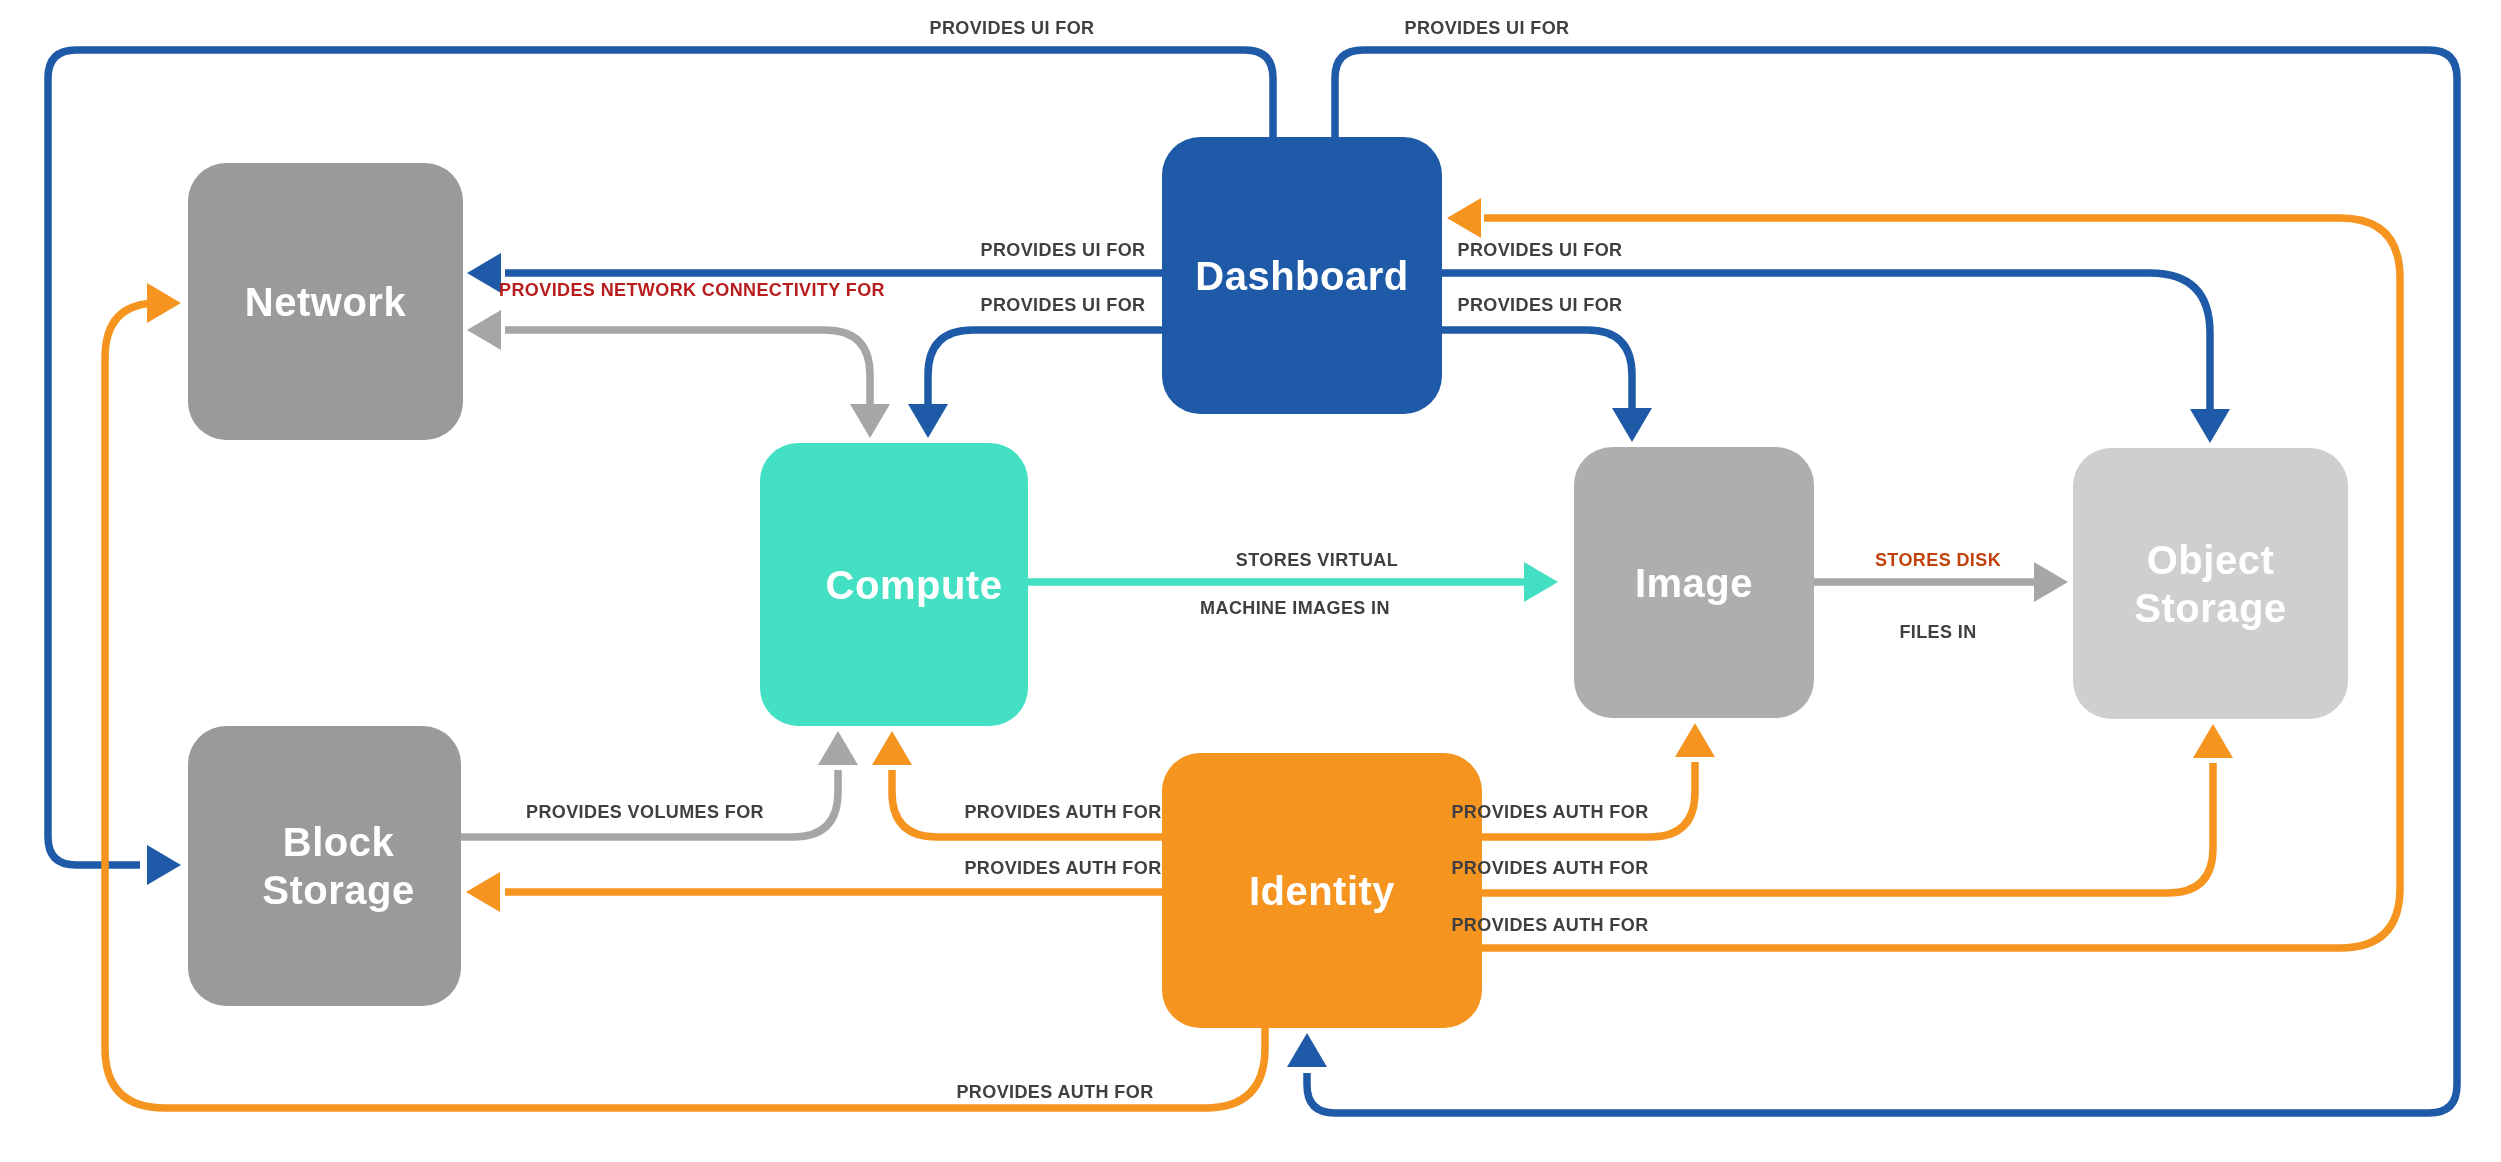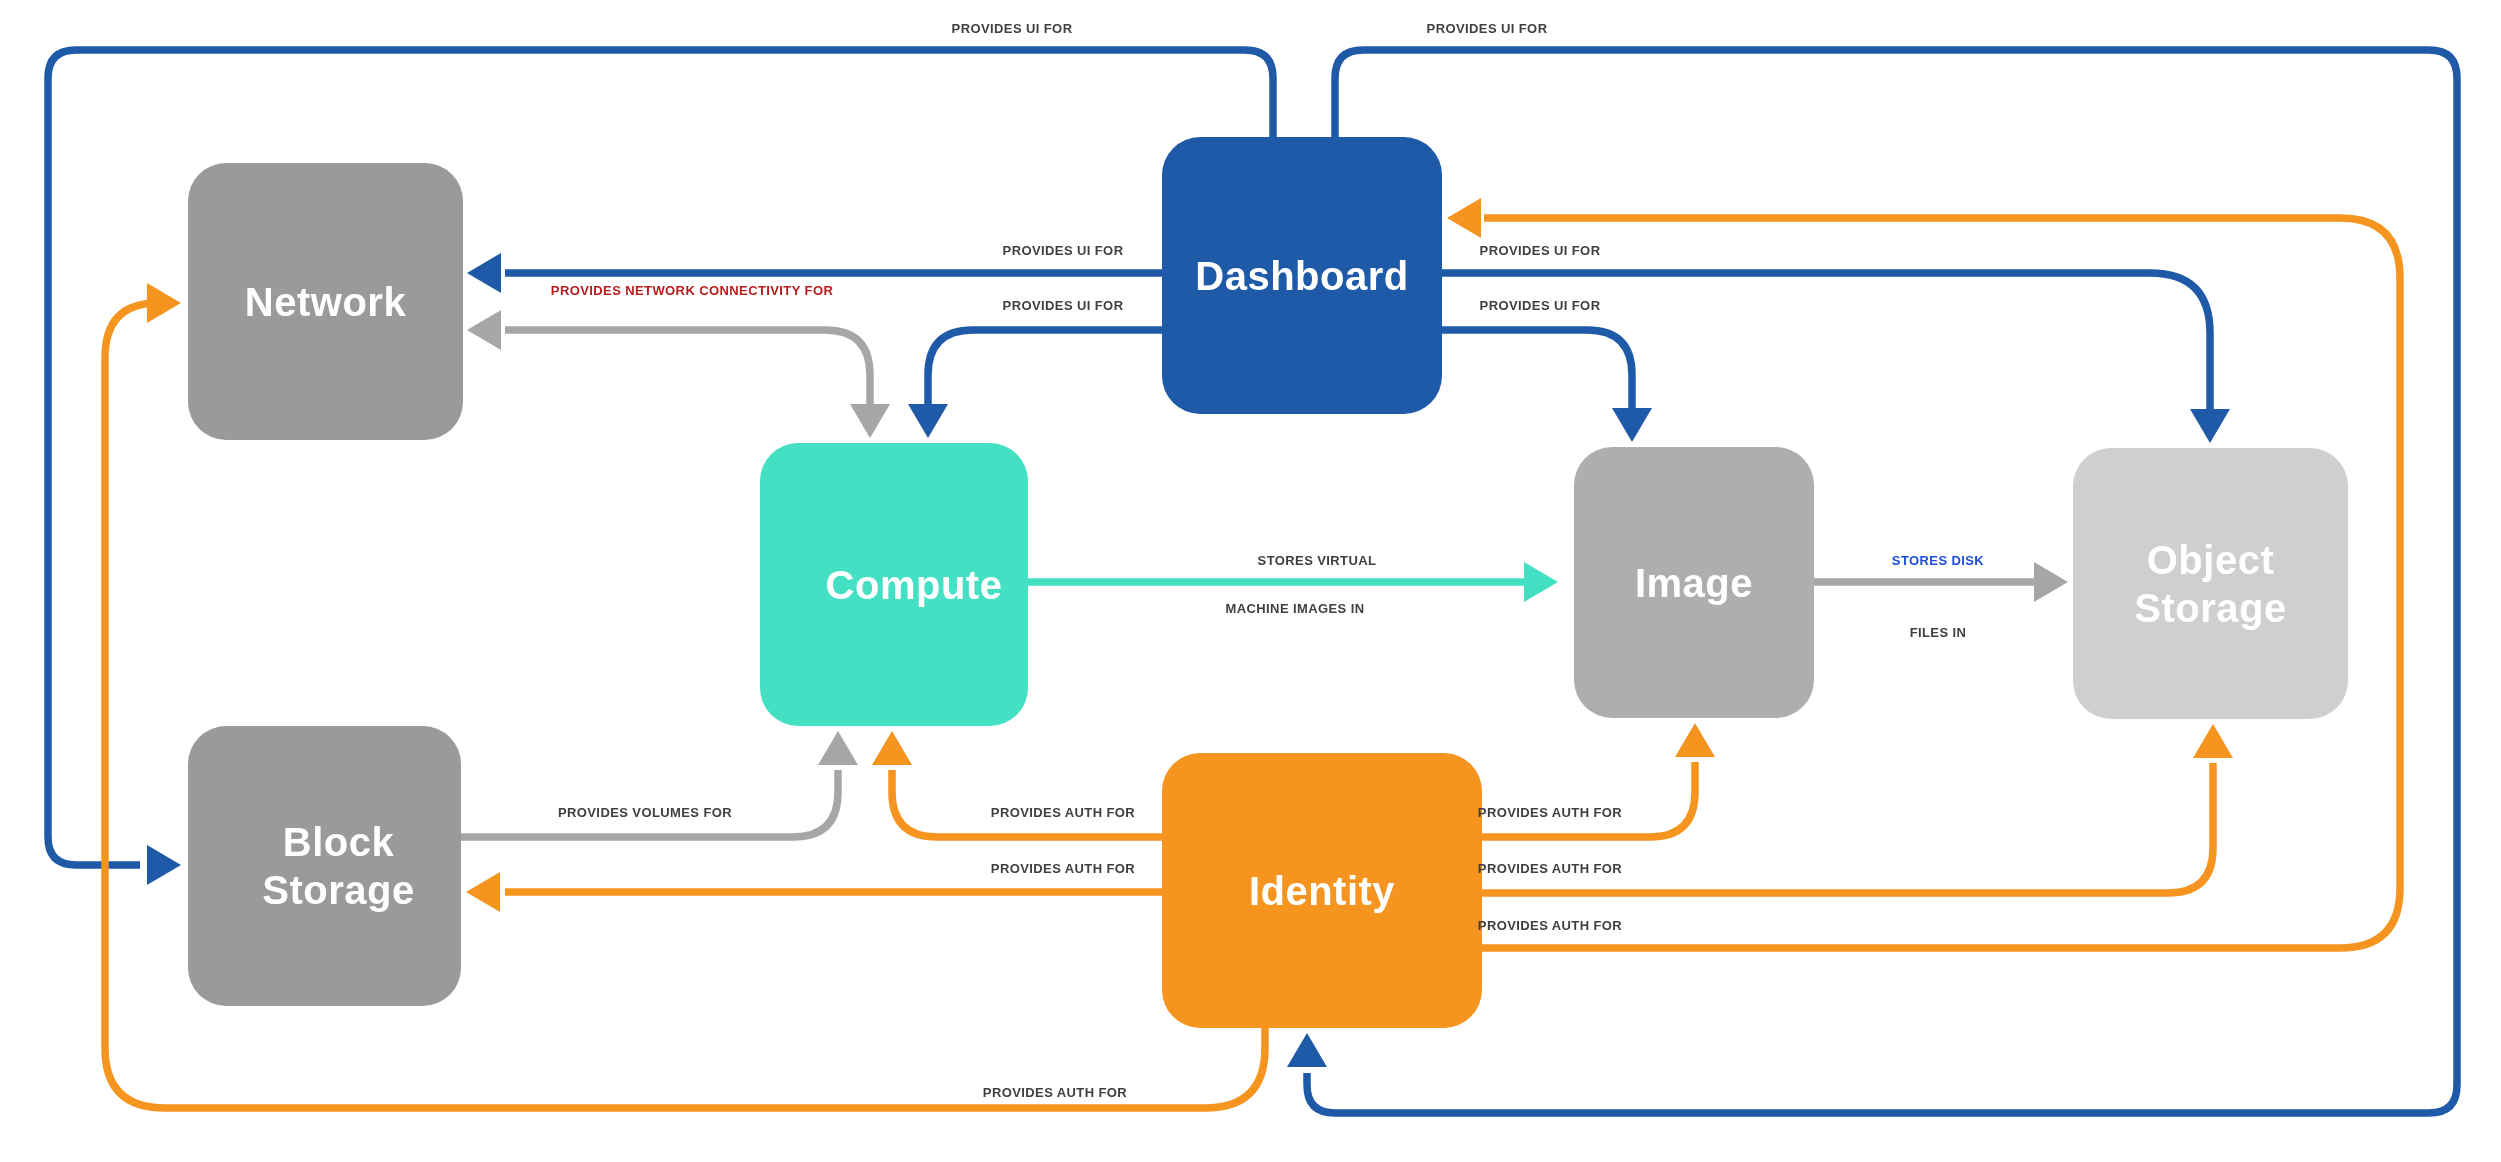--- a/index.html
+++ b/index.html
@@ -23,21 +23,21 @@
     font-weight:bold;
     letter-spacing:0.5px;
     line-height:1.2;
     white-space:pre-line;
     text-align:center;
   }
   .edge-label{
     position:absolute;
     transform:translate(-50%,-50%);
     white-space:nowrap;
-    font-size:13px;
+    font-size:18px;
     font-weight:bold;
     letter-spacing:0.4px;
     color:#3F3F41;
   }
 </style>
 </head>
 <body>
 
 <div id="canvas" style="background: rgb(255, 255, 255);">
     <svg id="edge-layer" viewBox="0 0 2501 1162" width="2501" height="1162">
@@ -132,21 +132,21 @@
     </div>
     <div class="edge-label" style="left: 1012px; top: 28px; color: rgb(63, 63, 65);">PROVIDES UI FOR</div>
     <div class="edge-label" style="left: 1487px; top: 28px; color: rgb(63, 63, 65);">PROVIDES UI FOR</div>
     <div class="edge-label" style="left: 1063px; top: 250px; color: rgb(63, 63, 65);">PROVIDES UI FOR</div>
     <div class="edge-label" style="left: 1063px; top: 305px; color: rgb(63, 63, 65);">PROVIDES UI FOR</div>
     <div class="edge-label" style="left: 692px; top: 290px; color: #b91c1c;">PROVIDES NETWORK CONNECTIVITY FOR</div>
     <div class="edge-label" style="left: 1540px; top: 250px; color: rgb(63, 63, 65);">PROVIDES UI FOR</div>
     <div class="edge-label" style="left: 1540px; top: 305px; color: rgb(63, 63, 65);">PROVIDES UI FOR</div>
     <div class="edge-label" style="left: 1295px; top: 560px; color: rgb(63, 63, 65); margin-left: 22px;">STORES VIRTUAL</div>
     <div class="edge-label" style="left: 1295px; top: 608px; color: rgb(63, 63, 65);">MACHINE IMAGES IN</div>
-    <div class="edge-label" style="left: 1938px; top: 560px; color: #1d4ed8;">STORES DISK</div>
+    <div class="edge-label" style="left: 1938px; top: 560px; color: #c2410c;">STORES DISK</div>
     <div class="edge-label" style="left: 1938px; top: 608px; color: rgb(63, 63, 65); margin-top: 24px;">FILES IN</div>
     <div class="edge-label" style="left: 645px; top: 812px; color: rgb(63, 63, 65);">PROVIDES VOLUMES FOR</div>
     <div class="edge-label" style="left: 1063px; top: 812px; color: rgb(63, 63, 65);">PROVIDES AUTH FOR</div>
     <div class="edge-label" style="left: 1063px; top: 868px; color: rgb(63, 63, 65);">PROVIDES AUTH FOR</div>
     <div class="edge-label" style="left: 1550px; top: 812px; color: rgb(63, 63, 65);">PROVIDES AUTH FOR</div>
     <div class="edge-label" style="left: 1550px; top: 868px; color: rgb(63, 63, 65);">PROVIDES AUTH FOR</div>
     <div class="edge-label" style="left: 1550px; top: 925px; color: rgb(63, 63, 65);">PROVIDES AUTH FOR</div>
     <div class="edge-label" style="left: 1055px; top: 1092px; color: rgb(63, 63, 65);">PROVIDES AUTH FOR</div>
   </div>
 

